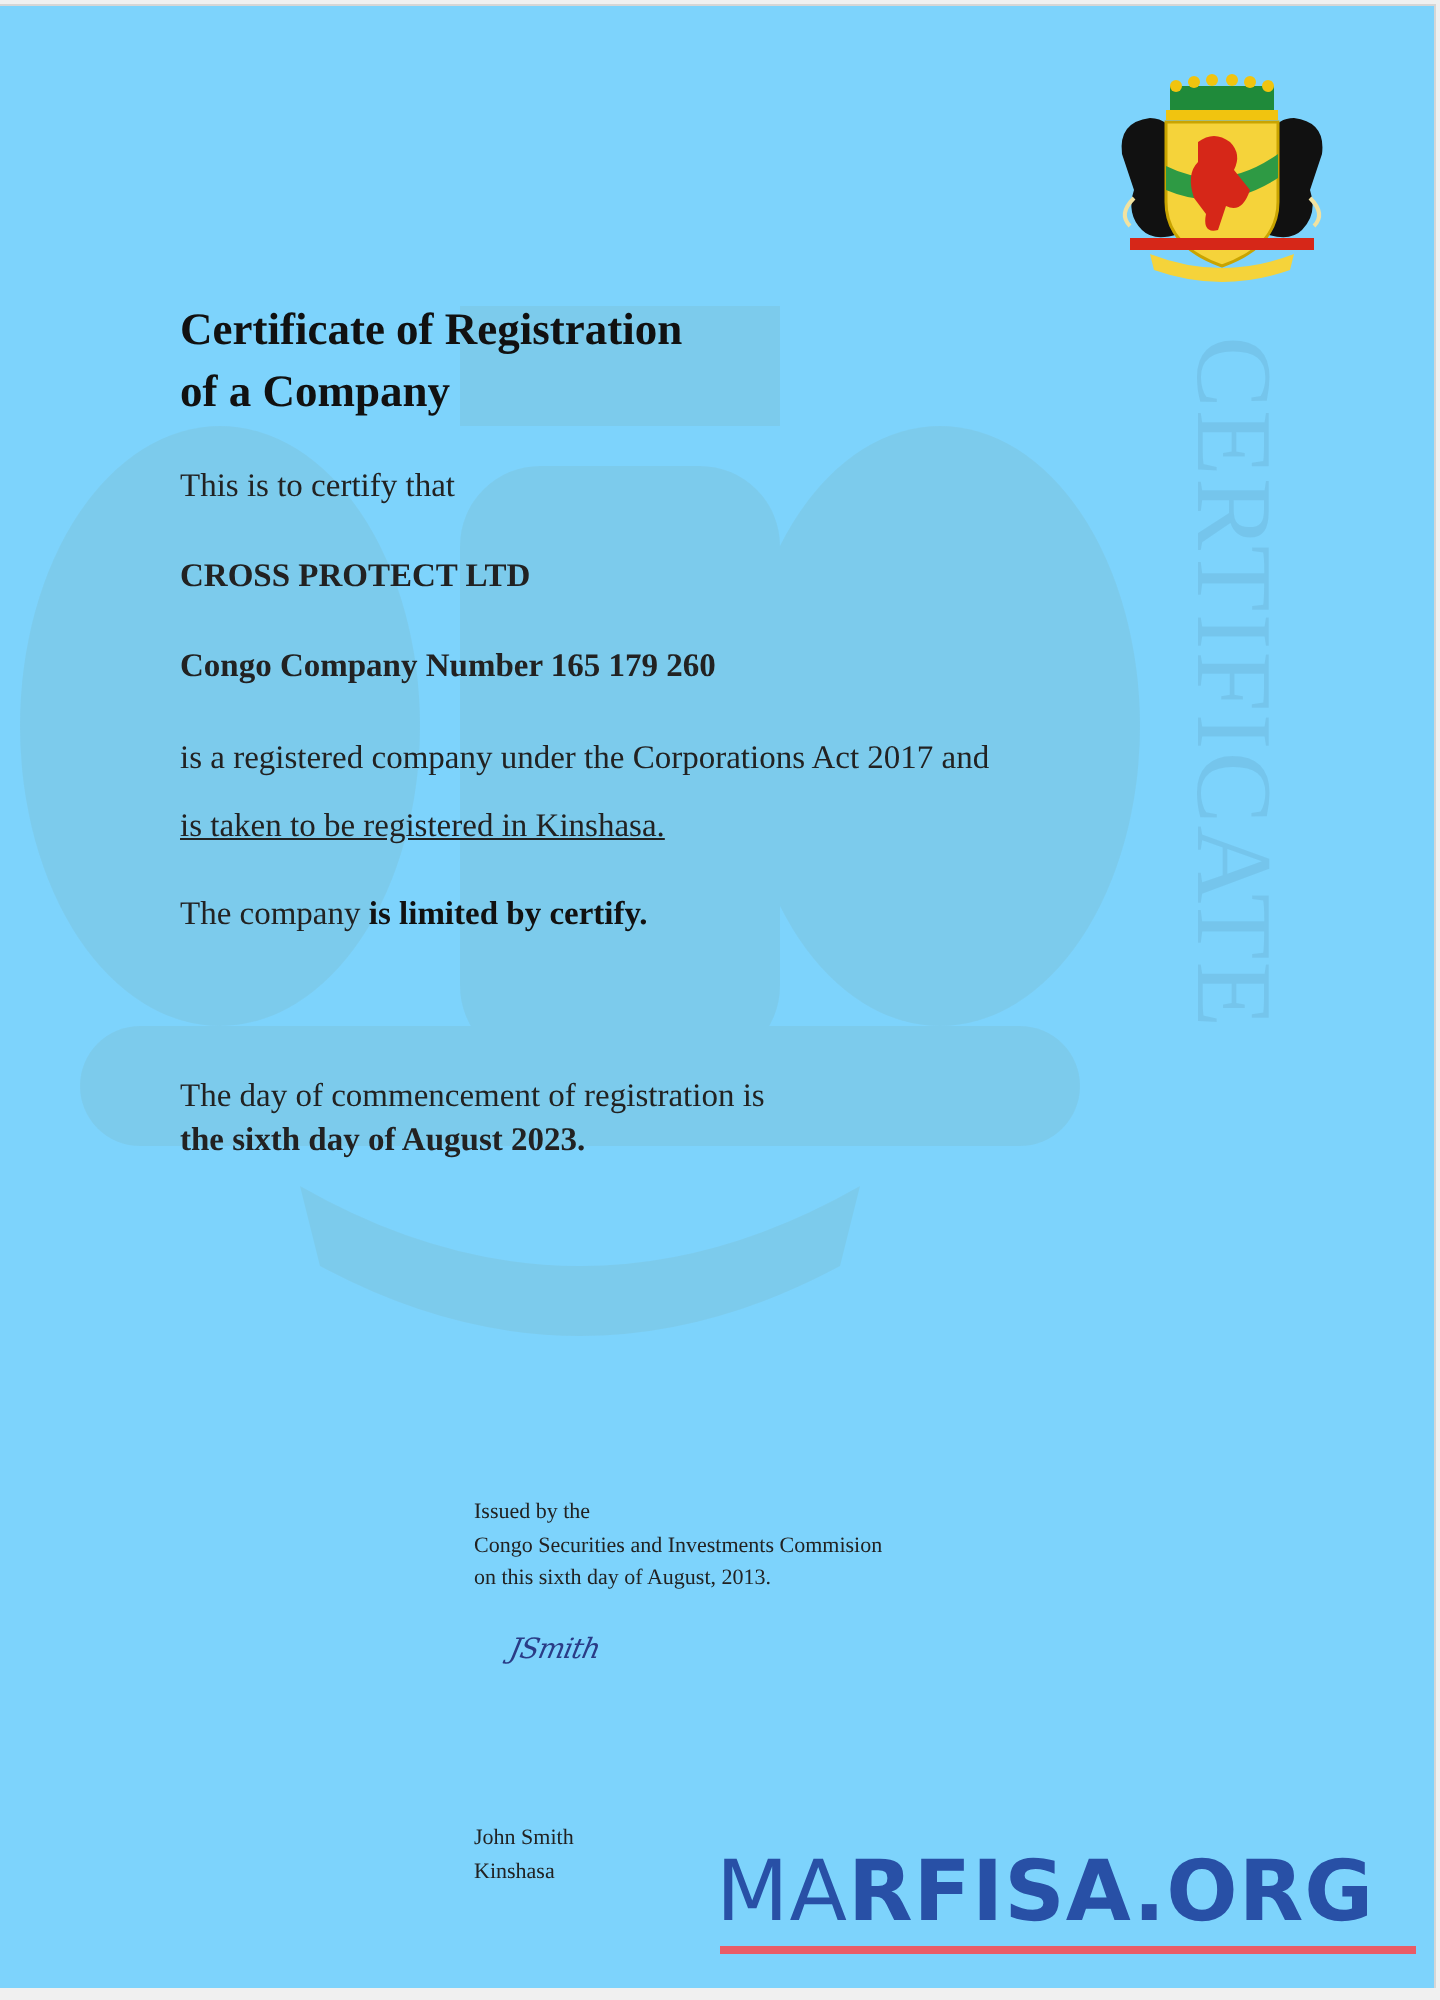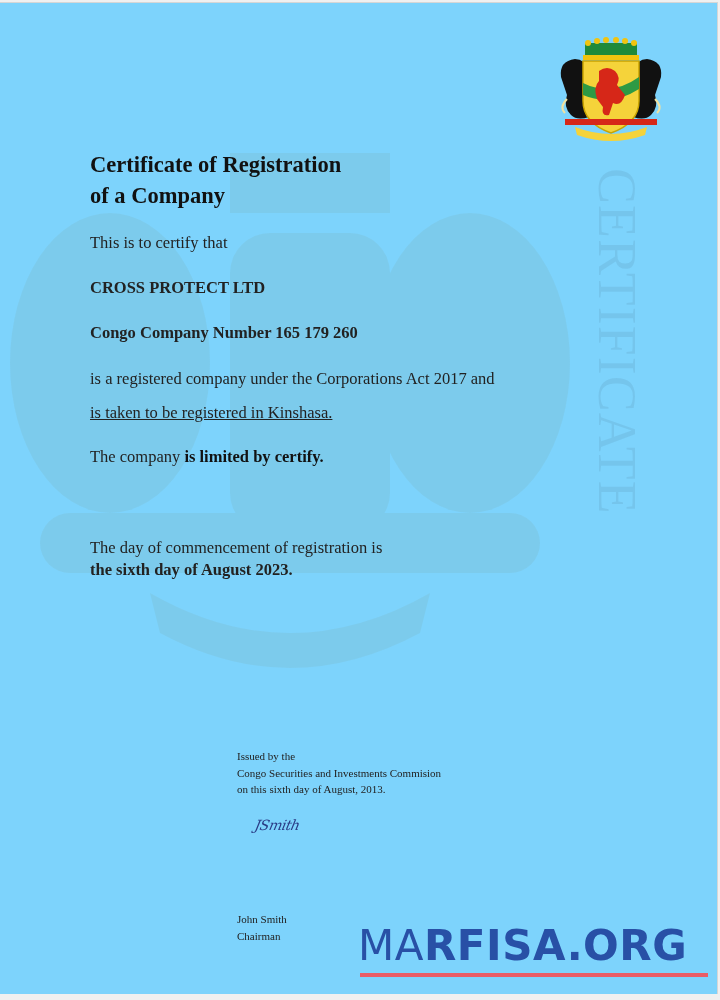--- a/index.html
+++ b/index.html
@@ -141,18 +141,18 @@
   <div class="issued">
     <div>Issued by the</div>
     <div>Congo Securities and Investments Commision</div>
     <div>on this sixth day of August, 2013.</div>
   </div>
 
   <div class="signature">JSmith</div>
 
   <div class="signer">
     <div>John Smith</div>
-    <div>Chairman</div>
+    <div>Kinshasa</div>
   </div>
 
   <div class="brand"><span class="thin">MA</span><span class="bold">RFISA.ORG</span></div>
   <div class="brand-underline"></div>
 </div>
 
 </body></html>

